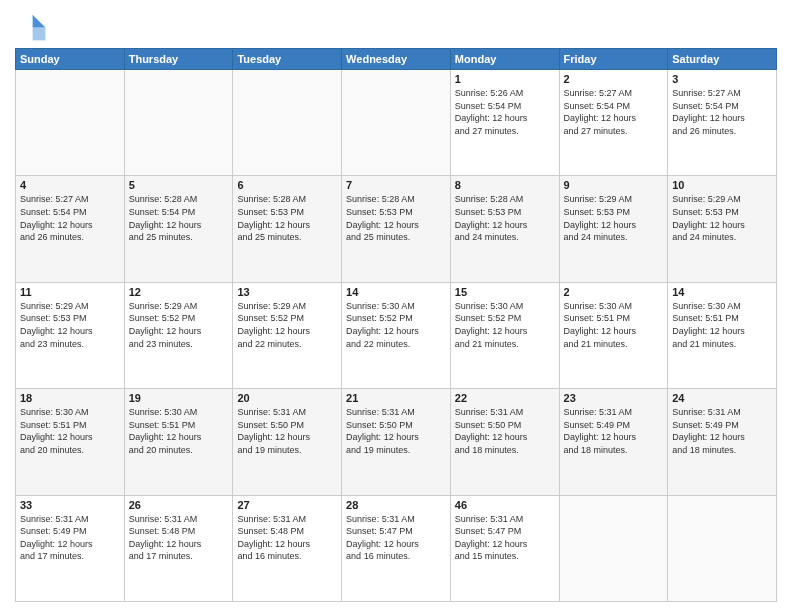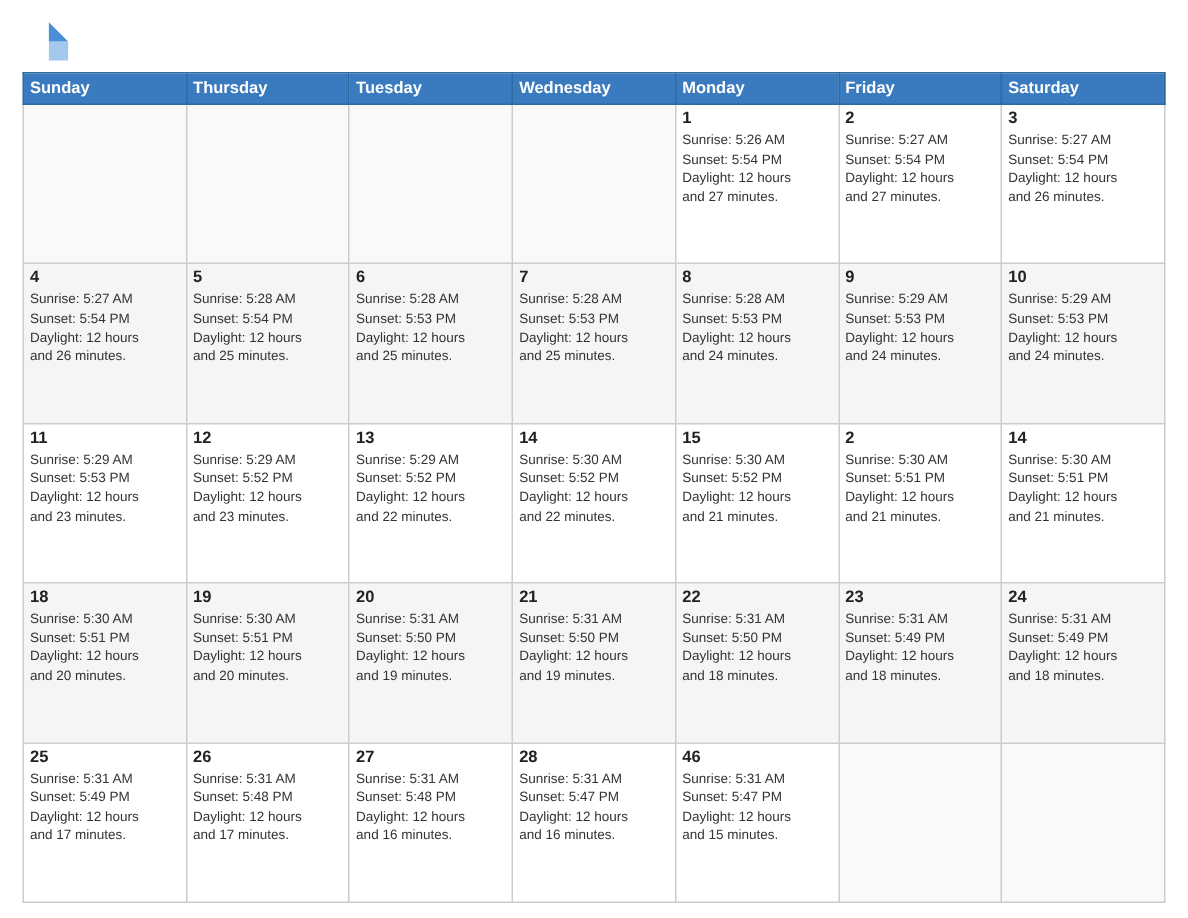--- a/index.html
+++ b/index.html
@@ -308,21 +308,21 @@
           <td>
             <span class="day-num">24</span>
             <div class="day-info" style="white-space: pre-line;">Sunrise: 5:31 AM
 Sunset: 5:49 PM
 Daylight: 12 hours
 and 18 minutes.</div>
           </td>
         </tr>
         <tr>
           <td>
-            <span class="day-num">25</span>
+            <span class="day-num">33</span>
             <div class="day-info" style="white-space: pre-line;">Sunrise: 5:31 AM
 Sunset: 5:49 PM
 Daylight: 12 hours
 and 17 minutes.</div>
           </td>
           <td>
             <span class="day-num">26</span>
             <div class="day-info" style="white-space: pre-line;">Sunrise: 5:31 AM
 Sunset: 5:48 PM
 Daylight: 12 hours

